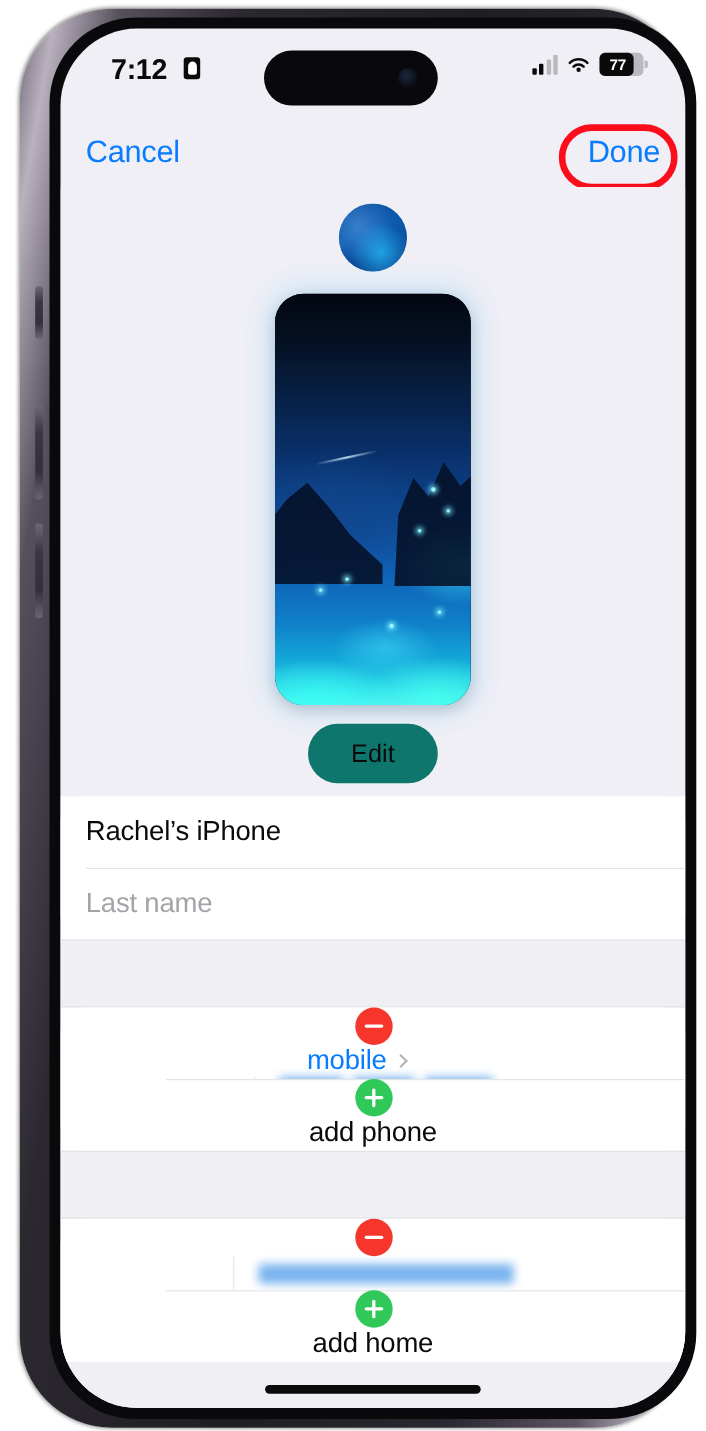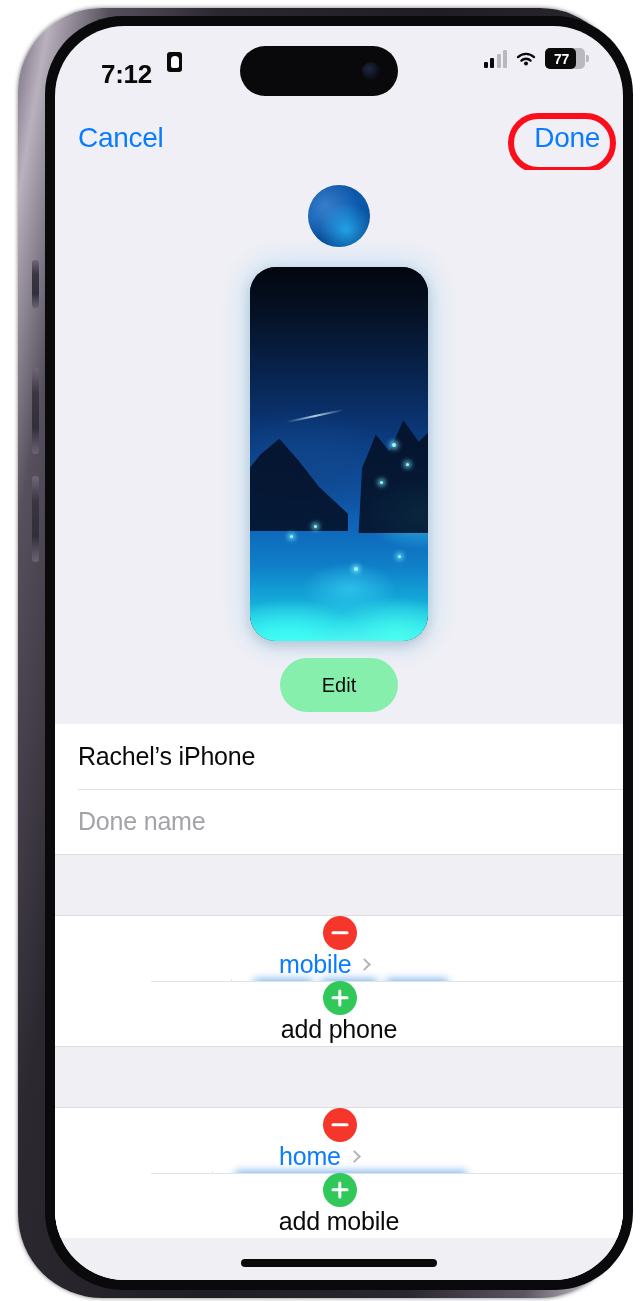--- a/index.html
+++ b/index.html
@@ -50,21 +50,20 @@
 
   
   #status-bar {
     position: absolute; top: 0; left: 0;
     width: 568px; height: 72px;
   }
   #status-time {
     position: absolute; left: 46px; top: 22px;
     font-size: 26px; font-weight: 600; color: #0a0a0a;
     letter-spacing: -.3px;
-    margin-top: 11px;
   }
   #focus-badge-icon {
     position: absolute; left: 112px; top: 26px;
     width: 15px; height: 20px; border-radius: 3px;
     background: #0a0a0a;
   }
   #focus-badge-icon::after {
     content: ""; position: absolute;
     left: 3.5px; top: 4px; width: 8px; height: 12px;
     border-radius: 4px 4px 2px 2px;
@@ -198,22 +197,22 @@
     width: 58px; height: 2px;
     background: linear-gradient(90deg, rgba(190,230,255,0), rgba(210,240,255,.85), rgba(190,230,255,0));
     transform: rotate(-12deg);
     filter: blur(.6px);
   }
   #edit-button {
     position: absolute; left: 50%; bottom: 12px;
     transform: translateX(-50%);
     width: 118px; height: 54px; border-radius: 27px;
     border: none;
-    background: #86efac;
-    color: #0a0a0a; font-size: 20px;
+    background: #0f766e;
+    color: #0a0a0a; font-size: 23px;
     font-family: "Liberation Sans", sans-serif;
     cursor: pointer;
   }
 
   
   #form-list {
     position: absolute; top: 698px; left: 0;
     width: 568px; height: 556px;
     background: #efeff4;
   }
@@ -362,21 +361,21 @@
       <button id="edit-button">Edit</button>
     </div>
 
     <div id="form-list">
 
       <div class="list-group">
         <div class="list-row">
           <span class="field-text">Rachel’s iPhone</span>
         </div>
         <div class="list-row">
-          <span class="field-text placeholder">Done name</span>
+          <span class="field-text placeholder">Last name</span>
         </div>
       </div>
 
       <div class="group-gap"></div>
 
       <div class="list-group">
         <div class="edit-row">
           <div class="circle-icon minus"></div>
           <div class="label-cell">
             <span class="label-text">mobile</span>
@@ -394,33 +393,29 @@
           <div class="circle-icon plus"></div>
           <span class="edit-row-label-only">add phone</span>
         </div>
       </div>
 
       <div class="group-gap"></div>
 
       <div class="list-group">
         <div class="edit-row">
           <div class="circle-icon minus"></div>
-          <div class="label-cell">
-            <span class="label-text">home</span>
-            <span class="chevron-icon"></span>
-          </div>
           <div class="value-cell">
             <span class="redacted email">
               <span style="width:232px;"></span>
             </span>
           </div>
         </div>
         <div class="edit-row">
           <div class="circle-icon plus"></div>
-          <span class="edit-row-label-only">add mobile</span>
+          <span class="edit-row-label-only">add home</span>
         </div>
       </div>
 
     </div>
 
     <div id="home-indicator"></div>
   </div>
 </div>
 
 </body></html>

